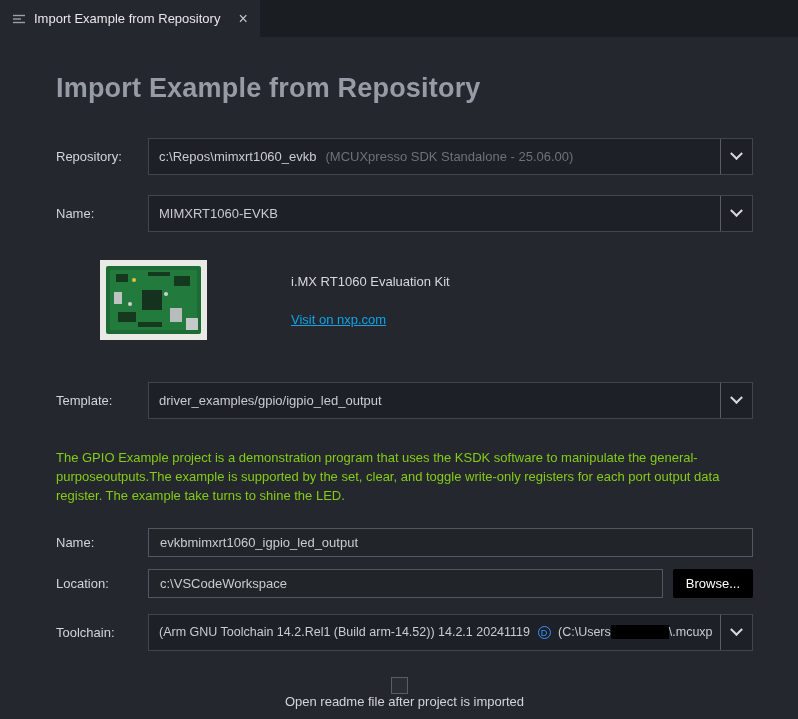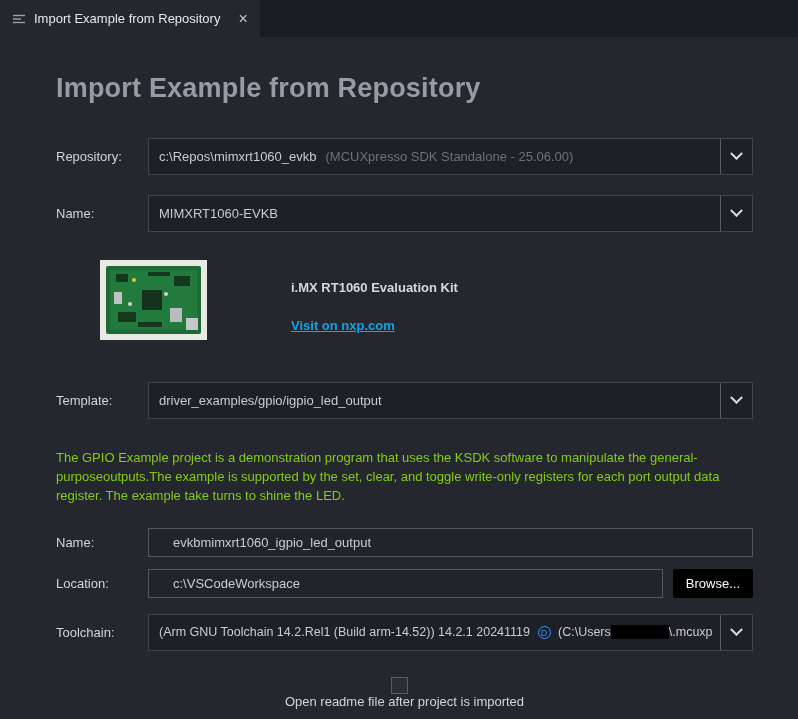--- a/index.html
+++ b/index.html
@@ -43,40 +43,40 @@
   .dd-text { white-space:nowrap; overflow:hidden; color:#c9ccd1; }
   .dd-hint { color:#6e7277; margin-left:9px; white-space:nowrap; }
   .dd-caret {
     margin-left:auto; width:32px; flex-shrink:0; align-self:stretch;
     display:flex; align-items:center; justify-content:center;
     border-left:1px solid #5a5e64;
   }
   .chev { width:9px; height:9px; border-right:2px solid #d7d9dd; border-bottom:2px solid #d7d9dd; transform:rotate(45deg) translate(-2px,-2px); }
 
   
-  .board-section { display:flex; margin:28px 0 42px 44px; align-items:center;font-weight:bold; }
+  .board-section { display:flex; margin:28px 0 42px 44px; align-items:flex-start; }
   .board-photo {
     width:107px; height:80px; background:#e9e9e6;
     display:flex; align-items:center; justify-content:center; flex-shrink:0;
   }
   .board-text { margin-left:84px; padding-top:14px; }
   .board-name { font-size:13px; color:#d6d9dd; margin-bottom:21px; }
   .board-link { font-size:13px; color:#0ea5e9; text-decoration:underline; cursor:pointer; }
 
   
   .description {
     font-size:13px; line-height:1.45; color:#84cc16;
     margin:30px 0 22px 0; max-width:700px;
   }
 
   
   .text-input {
     flex:1; height:29px;
     background:#212429; border:1px solid #54575d;
-    color:#c9ccd1; font-size:13px; padding:0 24px;
+    color:#c9ccd1; font-size:13px; padding:0 11px;
     font-family:"Liberation Sans", sans-serif;
     outline:none;
   }
   .row-tight { margin-bottom:12px; }
   .btn {
     background:#000000; color:#ffffff; border:none; border-radius:2px;
     font-size:13px; font-family:"Liberation Sans", sans-serif;
     cursor:pointer;
   }
   .browse-btn { height:29px; padding:0 13px; margin-left:10px; flex-shrink:0; }

